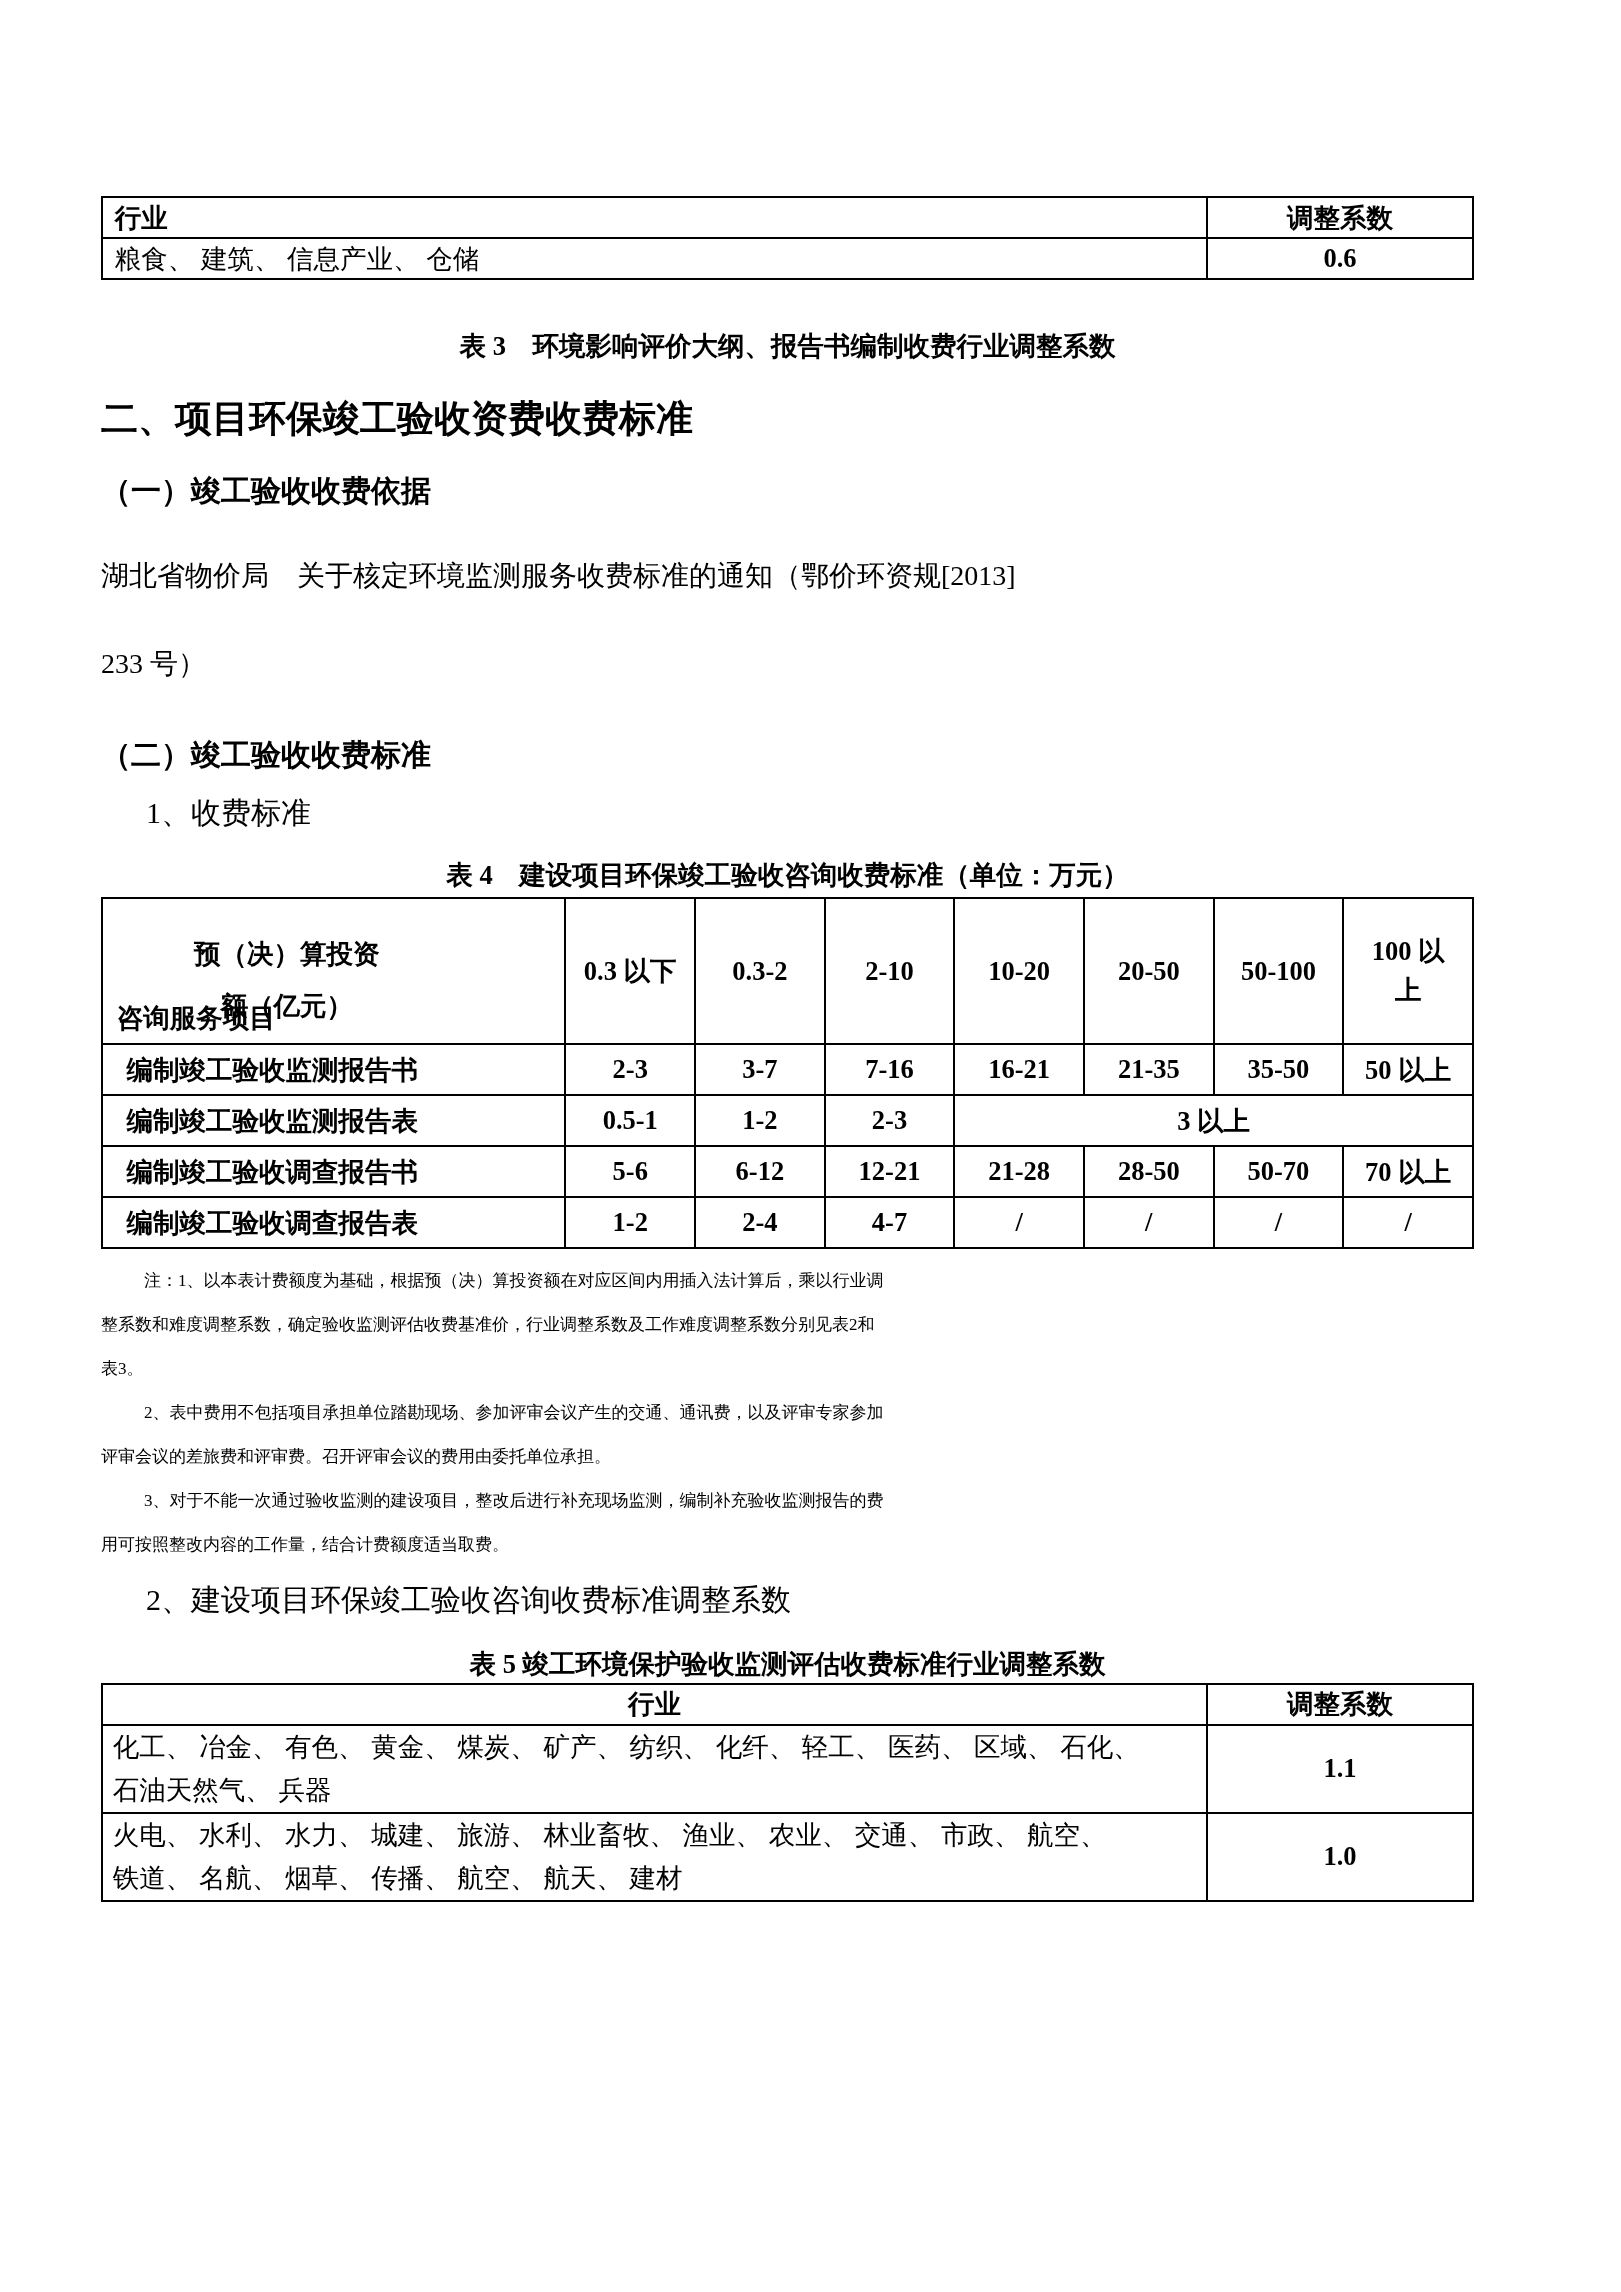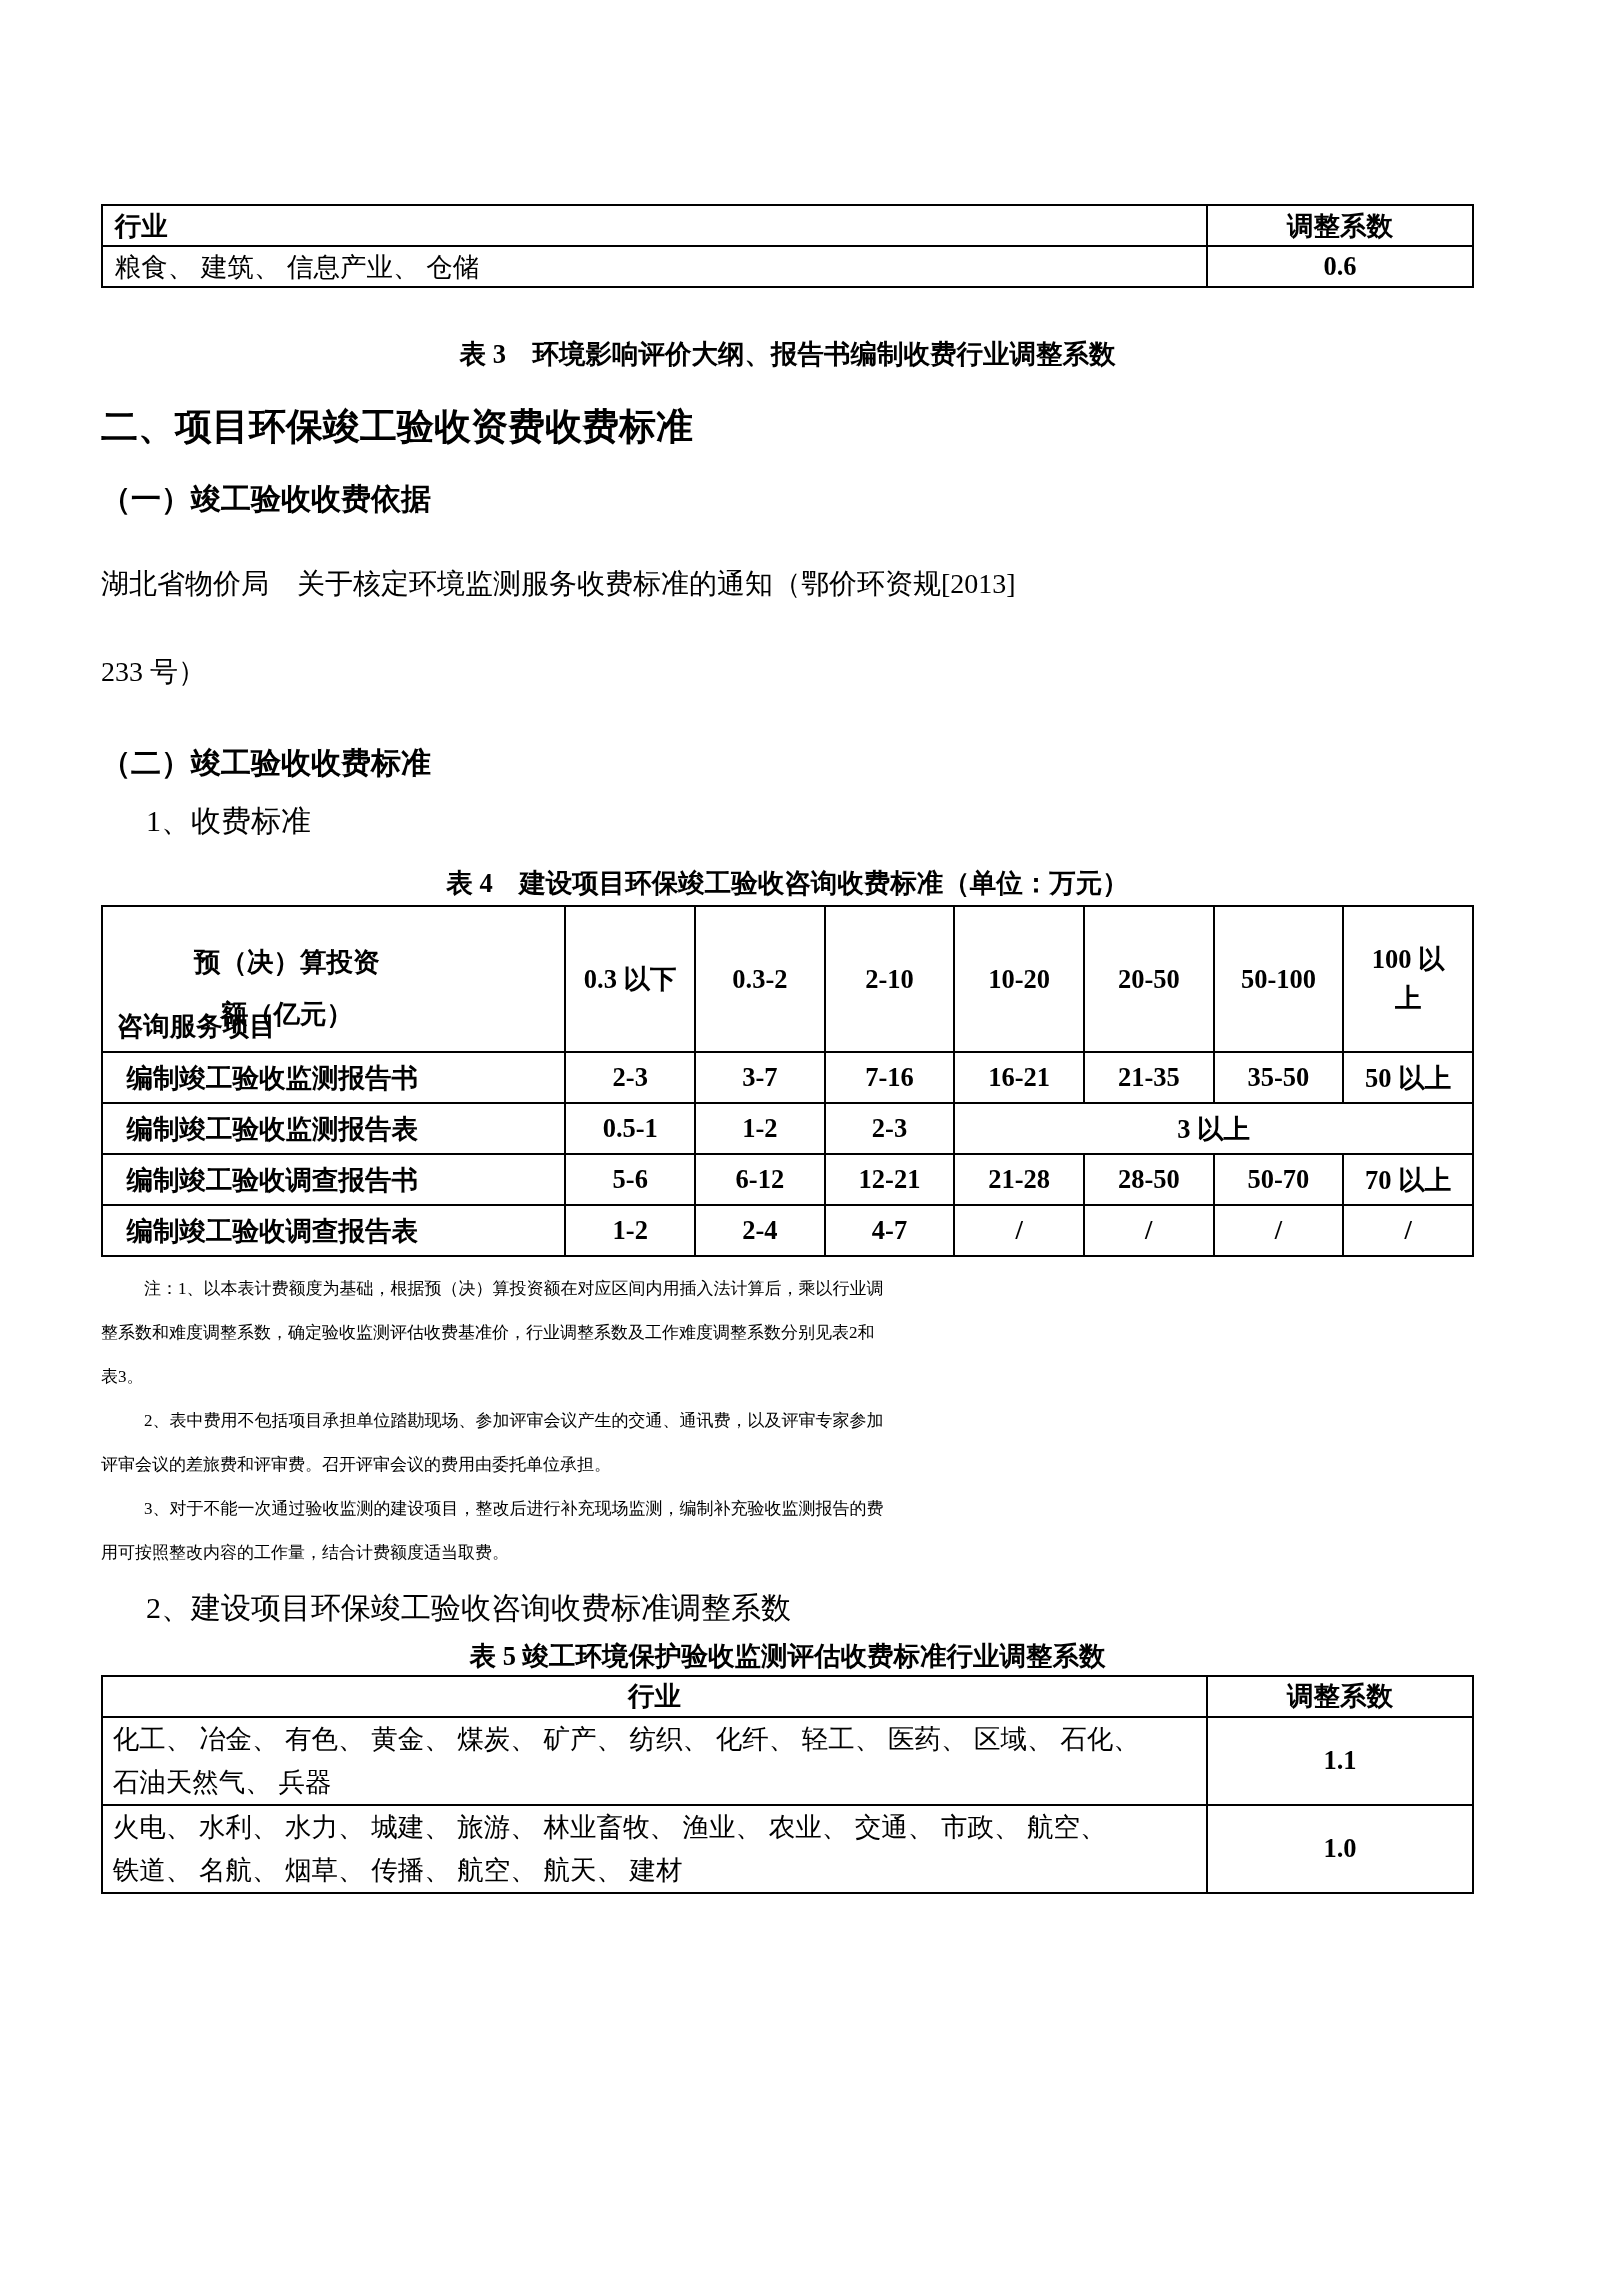--- a/index.html
+++ b/index.html
@@ -2,40 +2,40 @@
 <html><head>
 <meta charset="utf-8">
 <style>
   * { margin:0; padding:0; box-sizing:border-box; }
   html,body { background:#ffffff; }
   body {
     width:1621px; height:2293px;
     font-family:"Liberation Serif","DejaVu Serif",serif;
     color:#000; overflow:hidden; position:relative;
   }
-  .content { position:absolute; left:101px; top:8px; width:1373px; }
+  .content { position:absolute; left:101px; top:0; width:1373px; }
 
   
   table.doc-table { width:100%; border-collapse:collapse; table-layout:fixed; }
   table.doc-table td { border:2px solid #000; font-size:26.5px; vertical-align:middle; overflow:hidden; }
   table.thick-h td { border-top-width:2.9px; border-bottom-width:2.9px; }
   .b { font-weight:bold; }
   .ctr { text-align:center; }
   .lft { text-align:left; padding-left:11.8px; }
   .prelines { white-space:pre-line; }
 
   
   .t1 td { height:41px; }
   
   .t3 td { height:41px; }
   
   .caption { font-size:26.5px; font-weight:bold; text-align:center; line-height:31px; }
   .cap3 { margin-top:51px; }
   .cap4 { margin-top:25.5px; }
-  .cap5 { margin-top:11px; }
+  .cap5 { margin-top:27px; }
 
   
   .h1 { margin-top:29px; font-size:37px; font-weight:bold; line-height:55px; }
   .h2 { font-size:30px; font-weight:bold; line-height:45px; }
   .h2-1 { margin-top:21.6px; }
   .h2-2 { margin-top:23.5px; }
   .h3 { font-size:30px; font-weight:normal; line-height:45px; margin-left:45px; }
   .h3-1 { margin-top:13px; }
   .h3-2 { margin-top:9.8px; }
   .basis { margin-top:19.6px; font-size:28px; line-height:88px; white-space:pre-line; }

